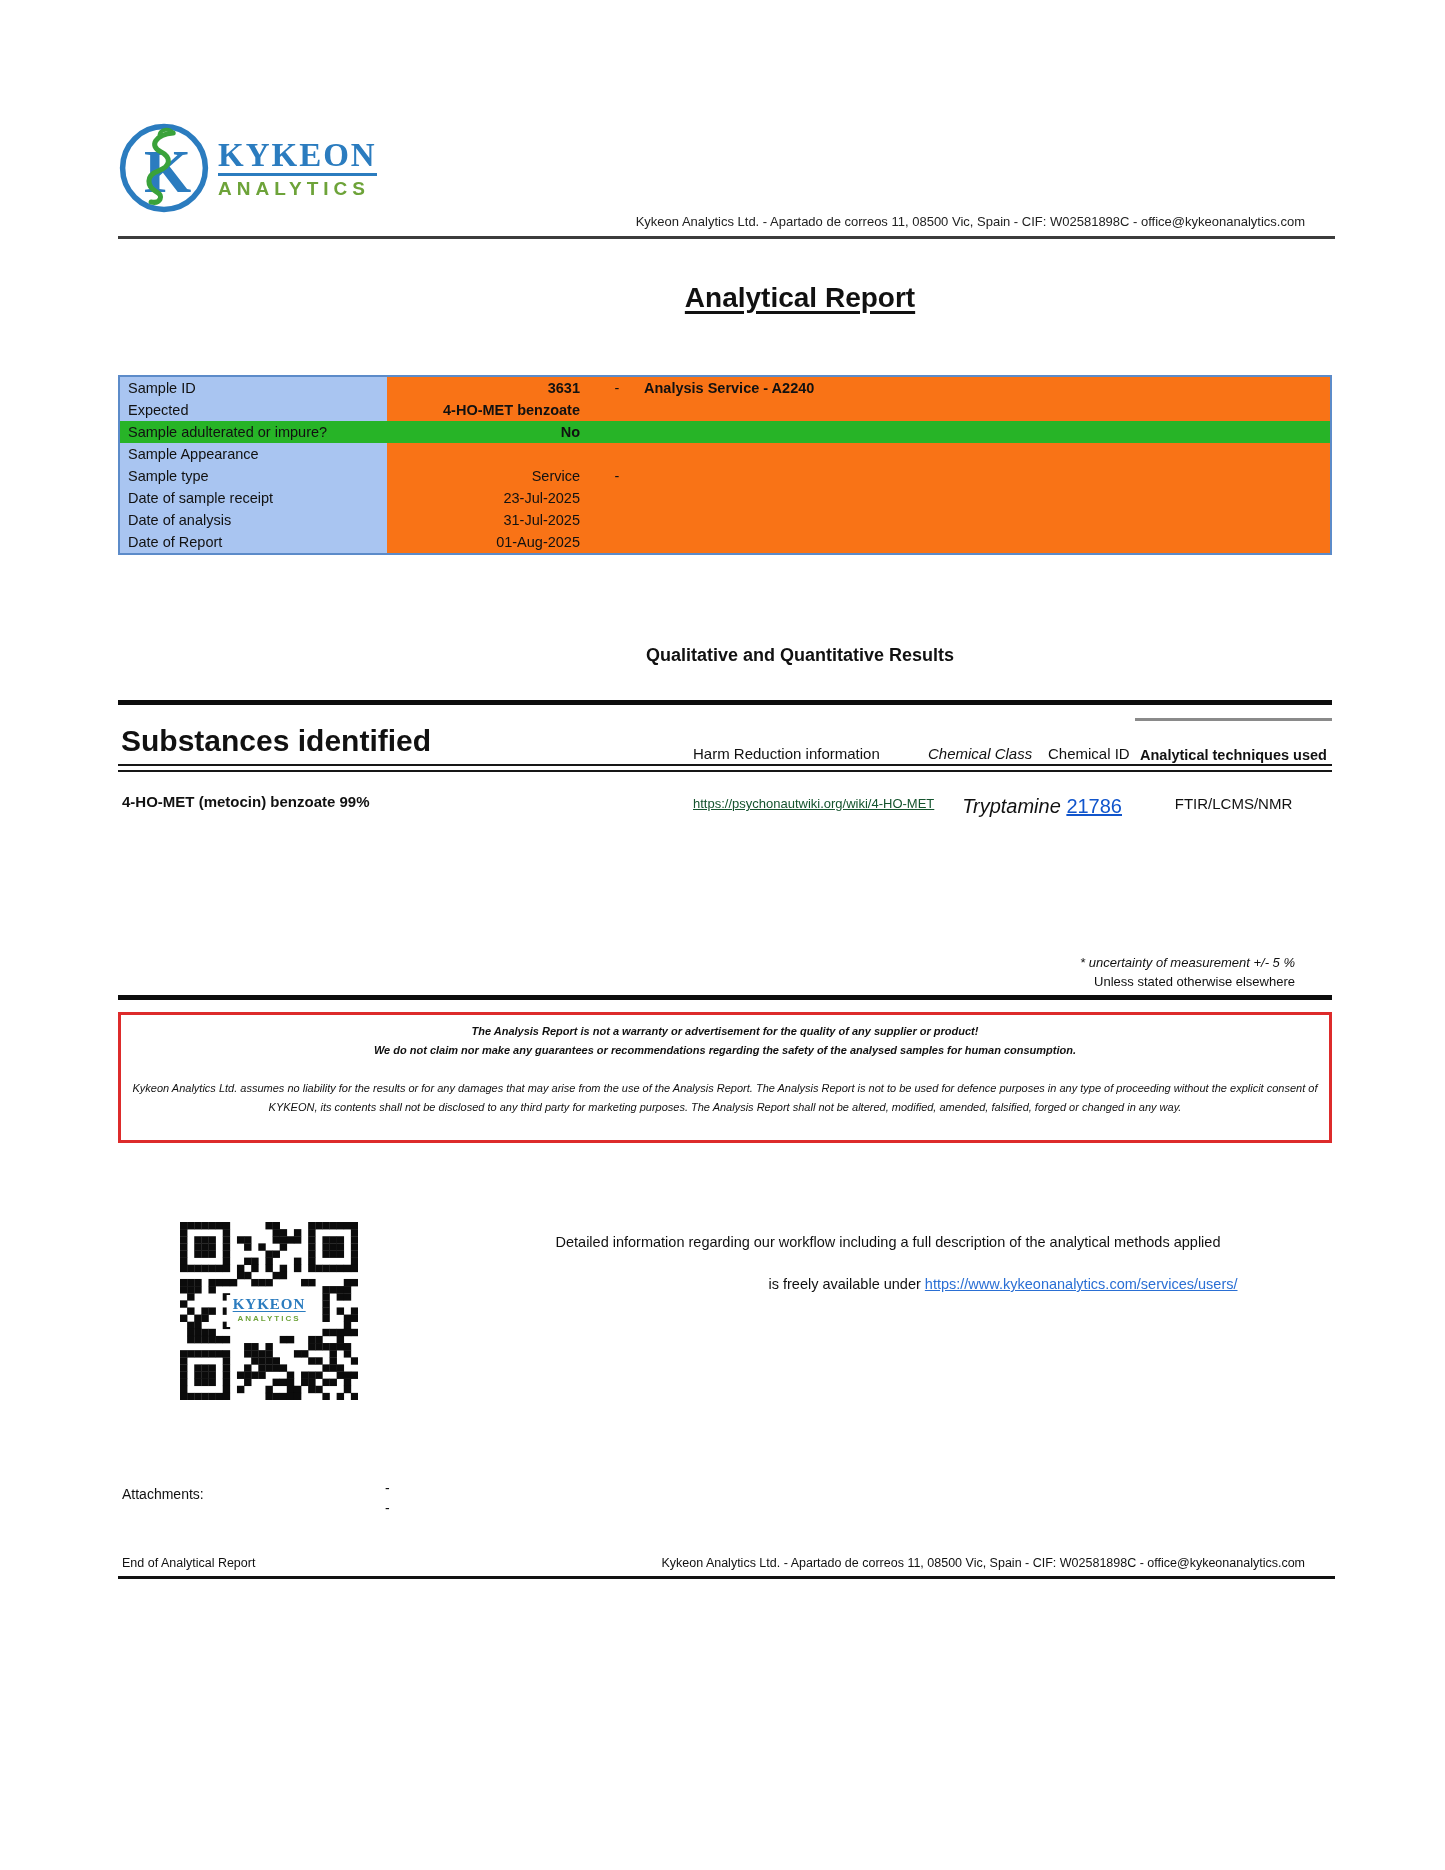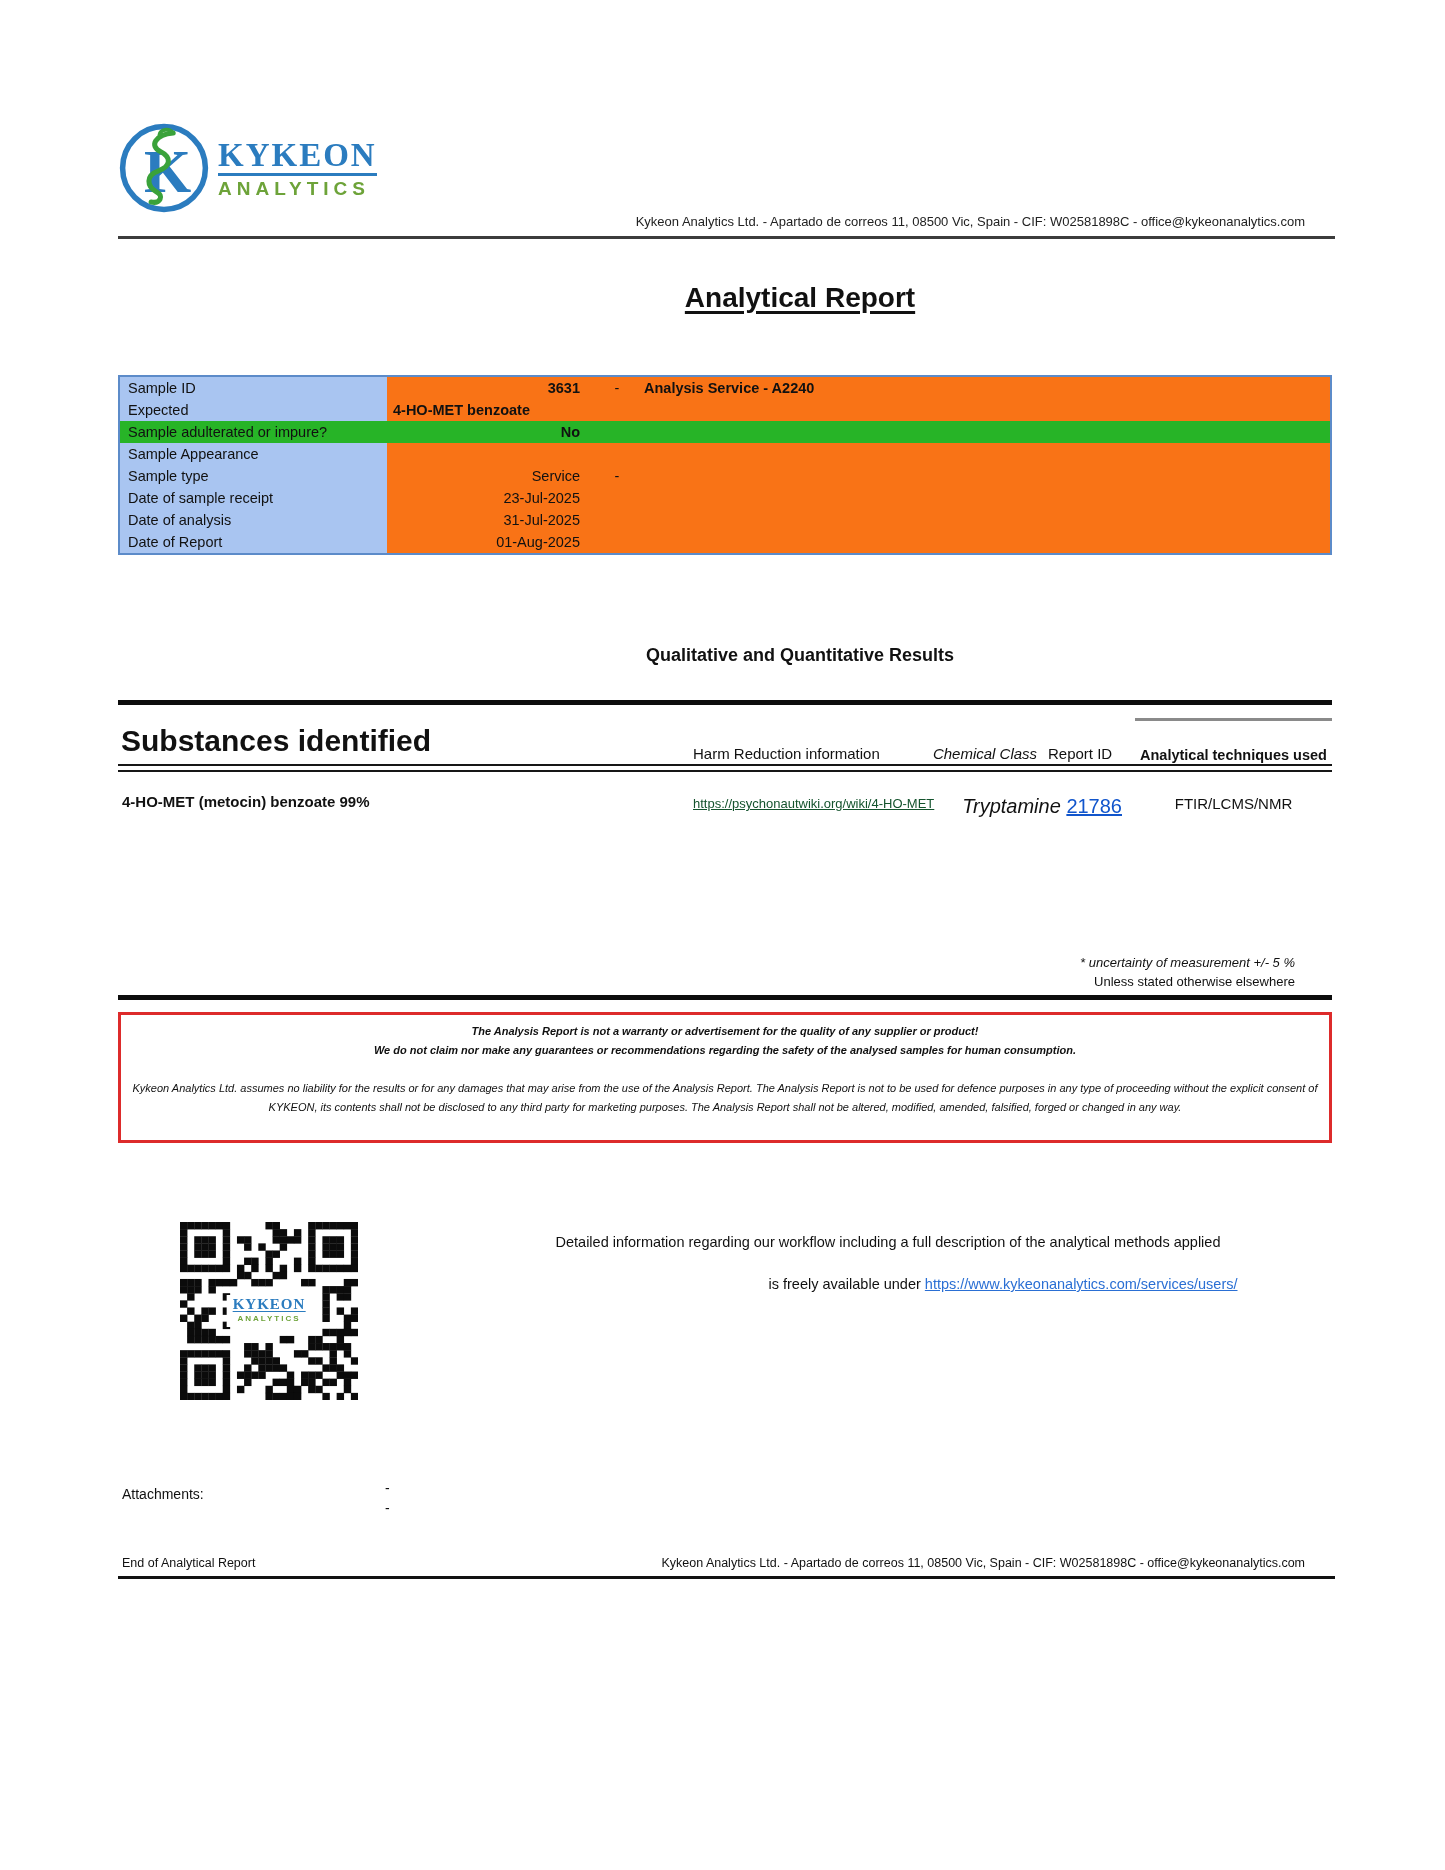--- a/index.html
+++ b/index.html
@@ -37,32 +37,32 @@
     left:118px;top:375px;width:1214px;height:180px;
     border:2px solid #5c8bc9;box-sizing:border-box;background:#efefef;
     display:flex;flex-direction:column;font-size:14.5px;
   }
   .srow{flex:1;display:flex;align-items:center;background:#f97316;}
   .srow .lab{
     width:267px;align-self:stretch;display:flex;align-items:center;
     background:#a9c5f1;padding-left:8px;box-sizing:border-box;flex:none;
   }
   .srow .val{width:193px;text-align:right;flex:none;}
-  .srow .val.left{text-align:left;padding-left:6px;box-sizing:border-box;}
+  .srow .val.left{text-align:right;padding-left:6px;box-sizing:border-box;}
   .srow .dash{width:30px;text-align:center;margin-left:22px;flex:none;}
   .srow .extra{margin-left:12px;}
   .srow.highlight,.srow.highlight .lab{background:#27b427;}
   .b{font-weight:bold;}
 
   
   .results-heading{left:500px;top:645px;width:600px;text-align:center;font-size:18px;font-weight:bold;}
   .rule-thick{left:118px;width:1214px;height:5px;background:#0d0d0d;}
   .substances-heading{left:121px;top:724px;font-size:30px;font-weight:bold;letter-spacing:0px;}
   .col-harm{left:693px;top:745px;font-size:15px;}
-  .col-class{left:928px;top:745px;width:114px;text-align:center;font-size:15px;font-style:italic;}
+  .col-class{left:928px;top:745px;width:114px;text-align:left;font-size:15px;font-style:italic;}
   .col-pubchem{left:1048px;top:745px;font-size:15px;}
   .col-tech{left:1135px;top:747px;width:197px;text-align:center;font-size:14.5px;font-weight:bold;}
   .tech-topline{left:1135px;top:718px;width:197px;height:3px;background:#8a8a8a;}
   .header-doubleline{left:118px;top:764px;width:1214px;height:4px;
     border-top:2px solid #161616;border-bottom:2px solid #161616;box-sizing:content-box;}
 
   .sub-name{left:122px;top:793px;font-size:15px;font-weight:bold;}
   .sub-link{left:693px;top:796px;font-size:13px;}
   .sub-link a{color:#14532d;text-decoration:underline;}
   .sub-class{left:900px;top:795px;width:222px;text-align:right;font-size:20px;}
@@ -168,21 +168,21 @@
     </div>
   </div>
 
   <div class="abs results-heading">Qualitative and Quantitative Results</div>
   <div class="abs rule-thick" style="top:700px;"></div>
 
   <div class="abs substances-heading">Substances identified</div>
   <div class="abs tech-topline"></div>
   <div class="abs col-harm">Harm Reduction information</div>
   <div class="abs col-class">Chemical Class</div>
-  <div class="abs col-pubchem">Report ID</div>
+  <div class="abs col-pubchem">Chemical ID</div>
   <div class="abs col-tech">Analytical techniques used</div>
   <div class="abs header-doubleline"></div>
 
   <div class="abs sub-name">4-HO-MET (metocin) benzoate 99%</div>
   <div class="abs sub-link">
     <a href="#">https://psychonautwiki.org/wiki/4-HO-MET</a>
   </div>
   <div class="abs sub-class">
     <span class="cls">Tryptamine</span>
     <a href="#">21786</a>

